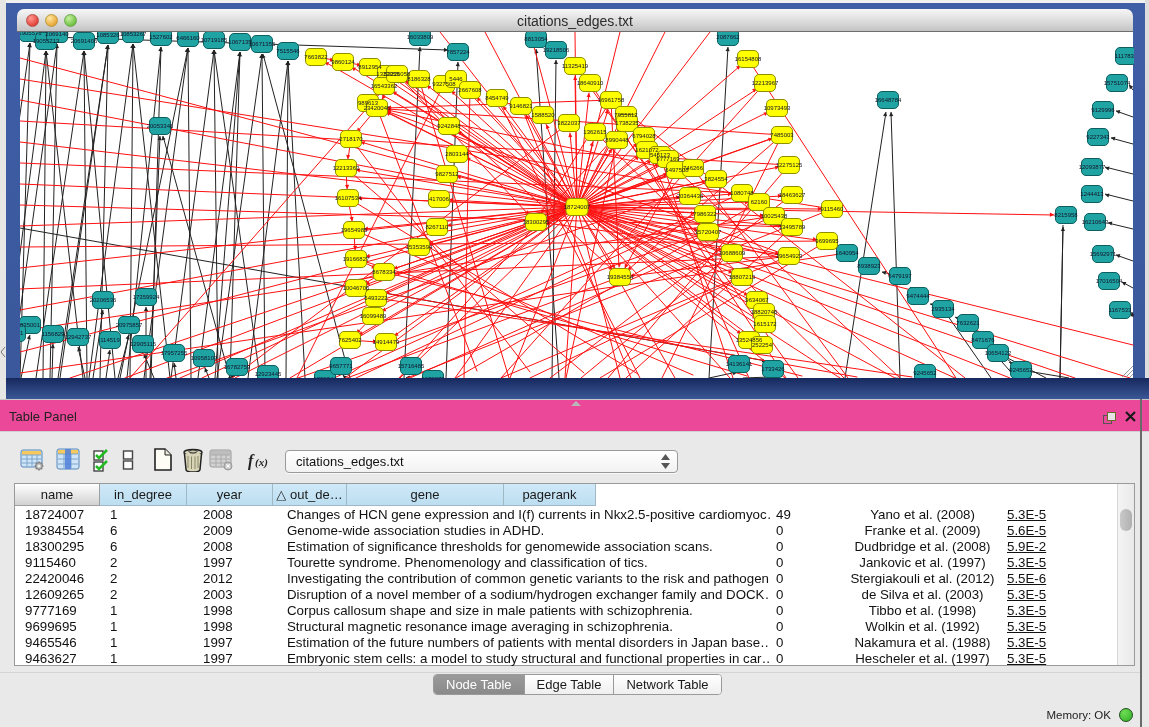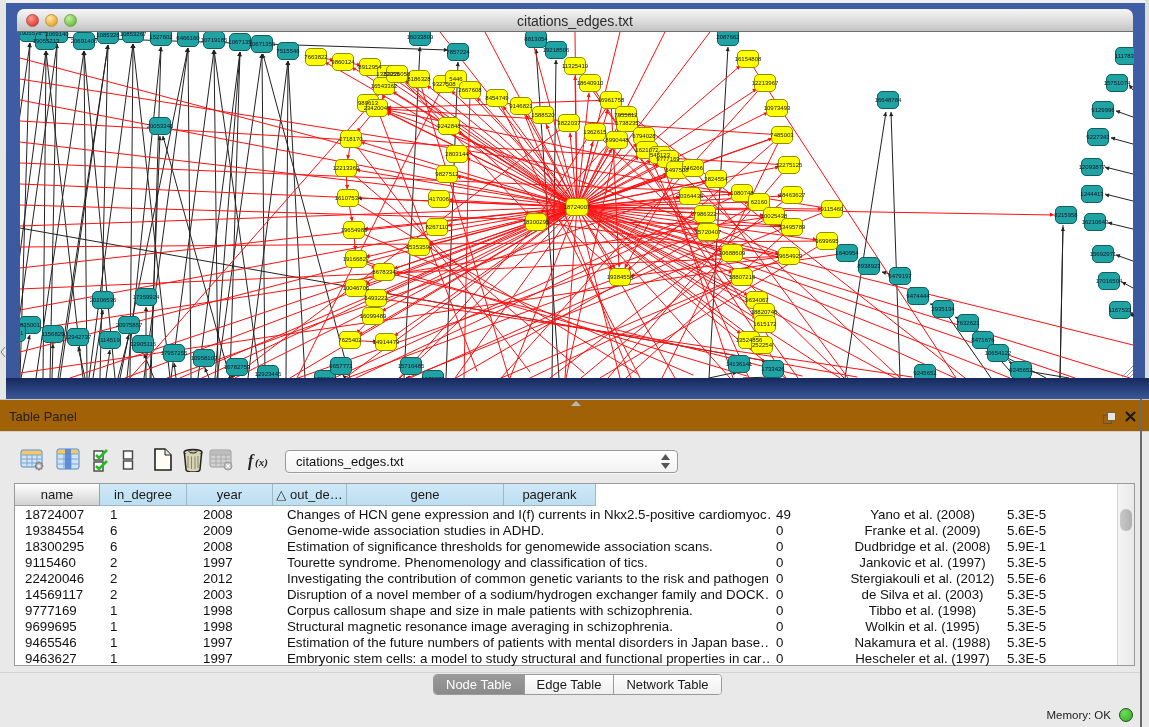--- a/index.html
+++ b/index.html
@@ -8,21 +8,21 @@
 #netzone .lstrip { position:absolute; left:0; top:0; width:6px; height:399px; background:#e6e6e4; }
 #netzone .rstrip { position:absolute; right:0; top:0; width:4px; height:399px; background:#dddddd; }
 #netzone .topstrip { position:absolute; left:0; top:0; width:1149px; height:3px; background:#f0f0f0; }
 #botband { position:absolute; left:6px; top:378px; width:1143px; height:21px; background:linear-gradient(#16295e,#3b5796); }
 #titlebar { position:absolute; left:17px; top:9px; width:1116px; height:23px; border-radius:7px 7px 0 0;
   background:linear-gradient(#f6f6f6, #dcdcdc 55%, #c3c3c3); border-bottom:1px solid #6e6e6e; }
 #titlebar .title { position:absolute; left:0; right:0; top:4px; text-align:center; font-size:14px; color:#2b2b2b; }
 .light { position:absolute; top:5px; width:13px; height:13px; border-radius:50%; }
 #canvas { position:absolute; left:20px; top:32px; width:1113px; height:346px; background:#ffffff; }
 
-#panelbar { position:absolute; left:0; top:399px; width:1149px; height:33px; background:#a16207;
+#panelbar { position:absolute; left:0; top:399px; width:1149px; height:33px; background:#ec4899;
   border-top:1px solid #c8c8c8; border-bottom:1px solid #d0d0d0; }
 #panelbar .pt { position:absolute; left:9px; top:9px; font-size:13px; color:#222; }
 #pcontent { position:absolute; left:0; top:433px; width:1141px; height:294px; background:#e9e9e9; border-right:1px solid #666; }
 #rightgap { position:absolute; left:1142px; top:433px; width:7px; height:294px; background:#e9e9e9; }
 #toolbar { position:absolute; left:0; top:447px; height:28px; }
 #toolbar .ic { position:absolute; top:0; }
 #combo { position:absolute; left:285px; top:450px; width:393px; height:23px; background:linear-gradient(#ffffff,#f2f2f2);
   border:1px solid #9a9a9a; border-radius:4px; font-size:13px; color:#111; line-height:21px; padding-left:10px; box-shadow:0 1px 0 rgba(255,255,255,.7); }
 #combo .step { position:absolute; right:5px; top:2px; width:13px; height:17px; }
 
@@ -33,21 +33,21 @@
 #thead .hsel { background:linear-gradient(#ffffff,#d2d2d2); border-right:1px solid #a0a0a0; border-bottom:1px solid #a0a0a0; }
 #tbody { position:absolute; left:15px; top:507px; width:1078px; }
 .trow { display:flex; height:16px; font-size:13.3px; color:#111; white-space:nowrap; }
 .c { overflow:hidden; }
 .c1 { width:85px;  padding-left:10px; }
 .c2 { width:97px;  padding-left:10px; }
 .c3 { width:86px;  padding-left:6px; }
 .c4 { width:487px; padding-left:4px; }
 .c5 { width:74px;  padding-left:6px; }
 .c6 { width:157px; text-align:center; }
-.c7 { width:92px;  padding-left:6px; }
+.c7 { width:92px;  padding-left:6px;text-decoration:underline; }
 #vscroll { position:absolute; left:1117px; top:484px; width:17px; height:181px; background:linear-gradient(90deg,#f4f4f4,#e9e9e9); border-left:1px solid #d5d5d5; }
 #vscroll .thumb { position:absolute; left:2px; top:25px; width:12px; height:22px; background:linear-gradient(90deg,#c9c9c9,#b0b0b0); border-radius:6px; }
 
 #tabs { position:absolute; left:433px; top:674px; height:21px; display:flex; border:1px solid #9a9a9a; border-radius:4px; overflow:hidden; background:#fff; }
 #tabs .tab { font-size:13px; color:#1a1a1a; line-height:19px; padding:0 12px; border-right:1px solid #9a9a9a; background:linear-gradient(#ffffff,#efefef); }
 #tabs .sel { background:linear-gradient(#9a9a9a,#8a8a8a); color:#fff; }
 #tabs .last { border-right:none; }
 
 #status { position:absolute; left:0; top:700px; width:1149px; height:27px; }
 #status .mem { position:absolute; right:38px; top:9px; font-size:11.5px; color:#222; }
@@ -915,42 +915,42 @@
         <div class="c c6">Franke et al. (2009)</div>
         <div class="c c7">5.6E-5</div>
 </div>
 <div class="trow">
 <div class="c c1">18300295</div>
         <div class="c c2">6</div>
         <div class="c c3">2008</div>
 <div class="c c4">Estimation of significance thresholds for genomewide association scans.</div>
         <div class="c c5">0</div>
         <div class="c c6">Dudbridge et al. (2008)</div>
-        <div class="c c7">5.9E-1</div>
+        <div class="c c7">5.9E-2</div>
 </div>
 <div class="trow">
 <div class="c c1">9115460</div>
         <div class="c c2">2</div>
         <div class="c c3">1997</div>
 <div class="c c4">Tourette syndrome. Phenomenology and classification of tics.</div>
         <div class="c c5">0</div>
         <div class="c c6">Jankovic et al. (1997)</div>
         <div class="c c7">5.3E-5</div>
 </div>
 <div class="trow">
 <div class="c c1">22420046</div>
         <div class="c c2">2</div>
         <div class="c c3">2012</div>
 <div class="c c4">Investigating the contribution of common genetic variants to the risk and pathogen…</div>
         <div class="c c5">0</div>
         <div class="c c6">Stergiakouli et al. (2012)</div>
         <div class="c c7">5.5E-6</div>
 </div>
 <div class="trow">
-<div class="c c1">14569117</div>
+<div class="c c1">12609265</div>
         <div class="c c2">2</div>
         <div class="c c3">2003</div>
 <div class="c c4">Disruption of a novel member of a sodium/hydrogen exchanger family and DOCK…</div>
         <div class="c c5">0</div>
         <div class="c c6">de Silva et al. (2003)</div>
         <div class="c c7">5.3E-5</div>
 </div>
 <div class="trow">
 <div class="c c1">9777169</div>
         <div class="c c2">1</div>
@@ -959,21 +959,21 @@
         <div class="c c5">0</div>
         <div class="c c6">Tibbo et al. (1998)</div>
         <div class="c c7">5.3E-5</div>
 </div>
 <div class="trow">
 <div class="c c1">9699695</div>
         <div class="c c2">1</div>
         <div class="c c3">1998</div>
 <div class="c c4">Structural magnetic resonance image averaging in schizophrenia.</div>
         <div class="c c5">0</div>
-        <div class="c c6">Wolkin et al. (1995)</div>
+        <div class="c c6">Wolkin et al. (1992)</div>
         <div class="c c7">5.3E-5</div>
 </div>
 <div class="trow">
 <div class="c c1">9465546</div>
         <div class="c c2">1</div>
         <div class="c c3">1997</div>
 <div class="c c4">Estimation of the future numbers of patients with mental disorders in Japan base…</div>
         <div class="c c5">0</div>
         <div class="c c6">Nakamura et al. (1988)</div>
         <div class="c c7">5.3E-5</div>

